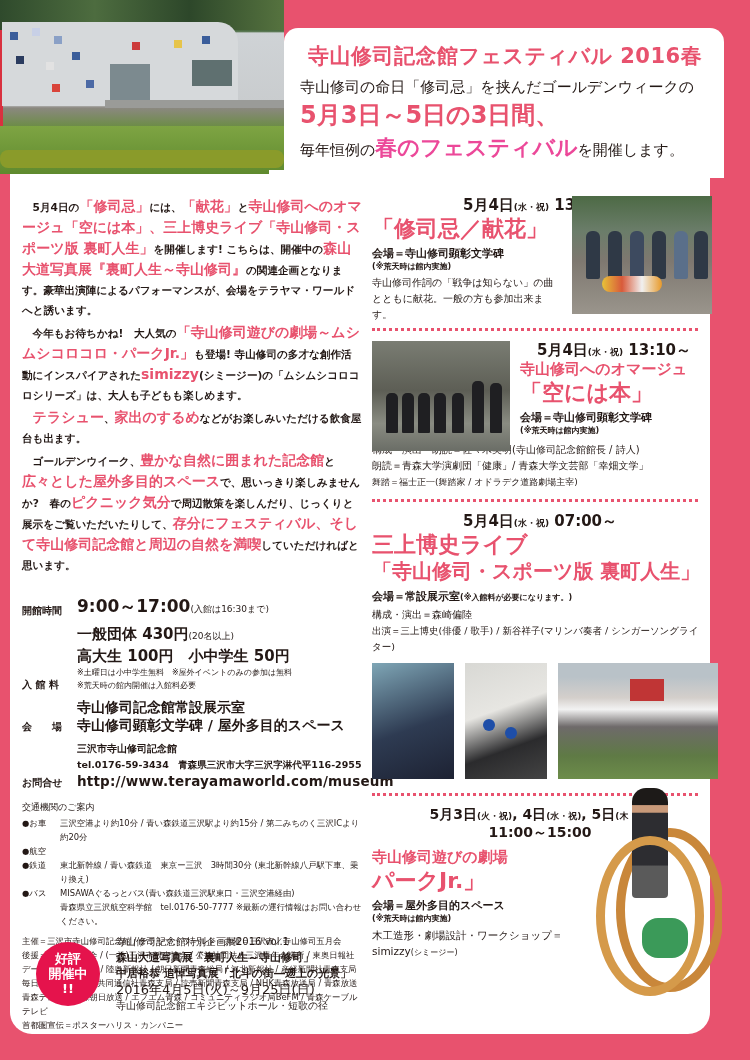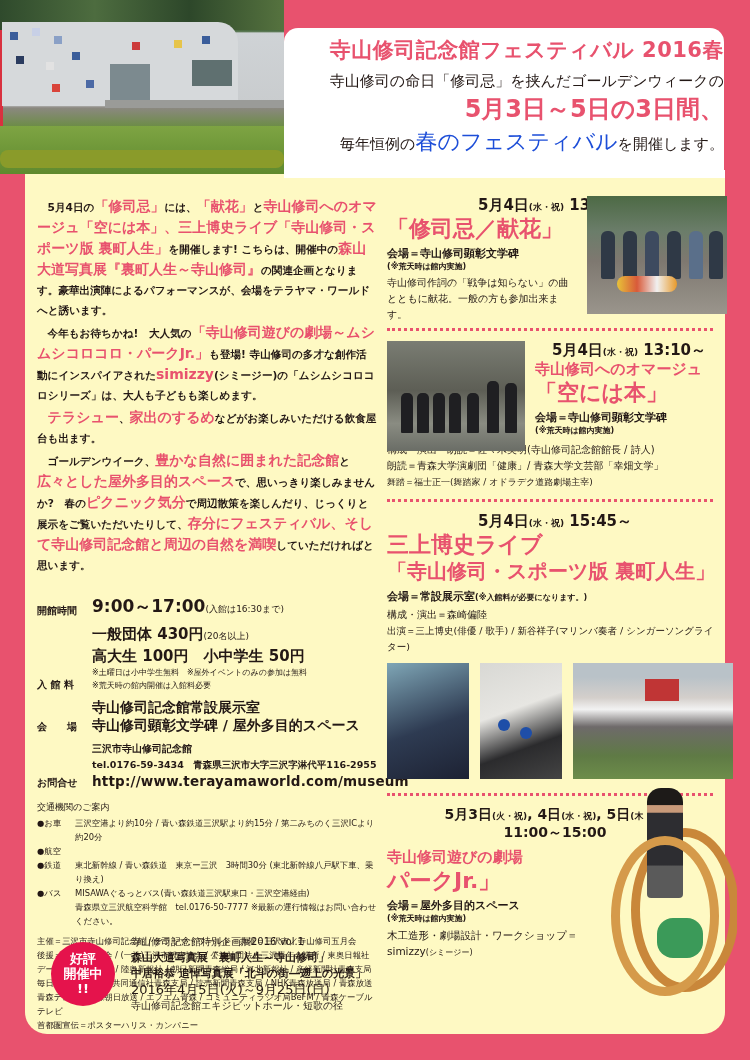--- a/index.html
+++ b/index.html
@@ -12,29 +12,29 @@
   .hero-photo .bldg { position: absolute; left: 2px; top: 22px; width: 236px; height: 84px; background: #d6d9db; border-top-right-radius: 20px; }
   .hero-photo .bldg .win1 { position: absolute; left: 108px; top: 42px; width: 40px; height: 40px; background: #7c8a8f; }
   .hero-photo .bldg .win2 { position: absolute; left: 190px; top: 38px; width: 40px; height: 26px; background: #5f7070; }
   .hero-photo .bldg .tile { position: absolute; width: 8px; height: 8px; background: #3a5d9a; }
   .hero-photo .deck { position: absolute; left: 105px; top: 100px; width: 179px; height: 8px; background: #9a9b98; }
   .hero-photo .lawn { position: absolute; left: 0; top: 126px; width: 284px; height: 48px; background: linear-gradient(180deg,#7ea443,#5f8a2e); }
   .hero-photo .hedge { position: absolute; left: 0; top: 150px; width: 284px; height: 18px; background: #8a9b2a; border-radius: 8px; }
   .hero-photo .redbar { position: absolute; left: 0; top: 30px; width: 3px; height: 100px; background:#d8313f; }
 
   
-  .header-panel { position: absolute; left: 284px; top: 28px; width: 440px; height: 150px; background: #fff; border-top-left-radius: 14px; border-top-right-radius: 14px; padding: 8px 0 0 16px; text-align: right; }
+  .header-panel { position: absolute; left: 284px; top: 28px; width: 440px; height: 150px; background: #fff; border-top-left-radius: 14px; border-top-right-radius: 14px; padding: 14px 0 0 16px; }
   .h-title { font-size: 21px; font-weight: bold; color: #e8526e; letter-spacing: 0.5px; margin-left: 8px; }
   .h-line1 { font-size: 15px; margin-top: 8px; }
   .h-big { font-size: 24px; font-weight: bold; color: #e8526e; margin-top: 2px; }
   .h-line3 { font-size: 15px; margin-top: 2px; }
-  .h-line3 .big { font-size: 22px; font-weight: normal; color: #1d4ed8; }
-
-  
-  .main-panel { position: absolute; left: 25px; top: 174px; width: 700px; height: 860px; background: #fef9c3; border-bottom-left-radius: 22px; border-bottom-right-radius: 22px; }
+  .h-line3 .big { font-size: 22px; font-weight: bold; color: #ec4899; }
+
+  
+  .main-panel { position: absolute; left: 10px; top: 174px; width: 700px; height: 860px; background: #ffffff; border-bottom-left-radius: 22px; border-bottom-right-radius: 22px; }
   .main-panel::before { content:""; position:absolute; left: 259px; top: -4px; width: 441px; height: 8px; background: #fff; }
 
   
   .left-col { position: absolute; left: 12px; top: 22px; width: 340px; }
   .intro p { font-size: 10.6px; font-weight: bold; line-height: 20px; text-indent: 1em; }
   .intro .hl { color: #e8526e; font-size: 14px; }
   .intro p + p { margin-top: 2px; }
 
   .info { margin-top: 22px; }
   .info-row { display: flex; align-items: flex-end; margin-bottom: 6px; }
@@ -249,21 +249,21 @@
       </div>
       <div class="ev-desc" style="margin-top:6px">
         <div>構成・演出・朗読＝佐々木英明(寺山修司記念館館長 / 詩人)</div>
         <div>朗読＝青森大学演劇団「健康」/ 青森大学文芸部「幸畑文学」</div>
         <div style="font-size:9px">舞踏＝福士正一(舞踏家 / オドラデク道路劇場主宰)</div>
       </div>
     </div>
     <div class="dots"></div>
 
     <div class="ev">
-      <div class="ev-date"><span>5月4日</span><small>(水・祝)</small> <span>15:45～</span></div>
+      <div class="ev-date"><span>5月4日</span><small>(水・祝)</small> <span>07:00～</span></div>
       <div class="ev-title">三上博史ライブ</div>
       <div class="ev-title" style="font-size:20px">「寺山修司・スポーツ版 裏町人生」</div>
       <div class="ev-venue"><span>会場＝常設展示室</span><small>(※入館料が必要になります。)</small></div>
       <div class="ev-desc" style="font-size:10px">
         <div>構成・演出＝森崎偏陸</div>
         <div style="font-size:9.5px">出演＝三上博史(俳優 / 歌手) / 新谷祥子(マリンバ奏者 / シンガーソングライター)</div>
       </div>
       <div style="position:relative;height:122px;margin-top:8px">
         <div class="photo ph-mikami"></div>
         <div class="photo ph-arai">

